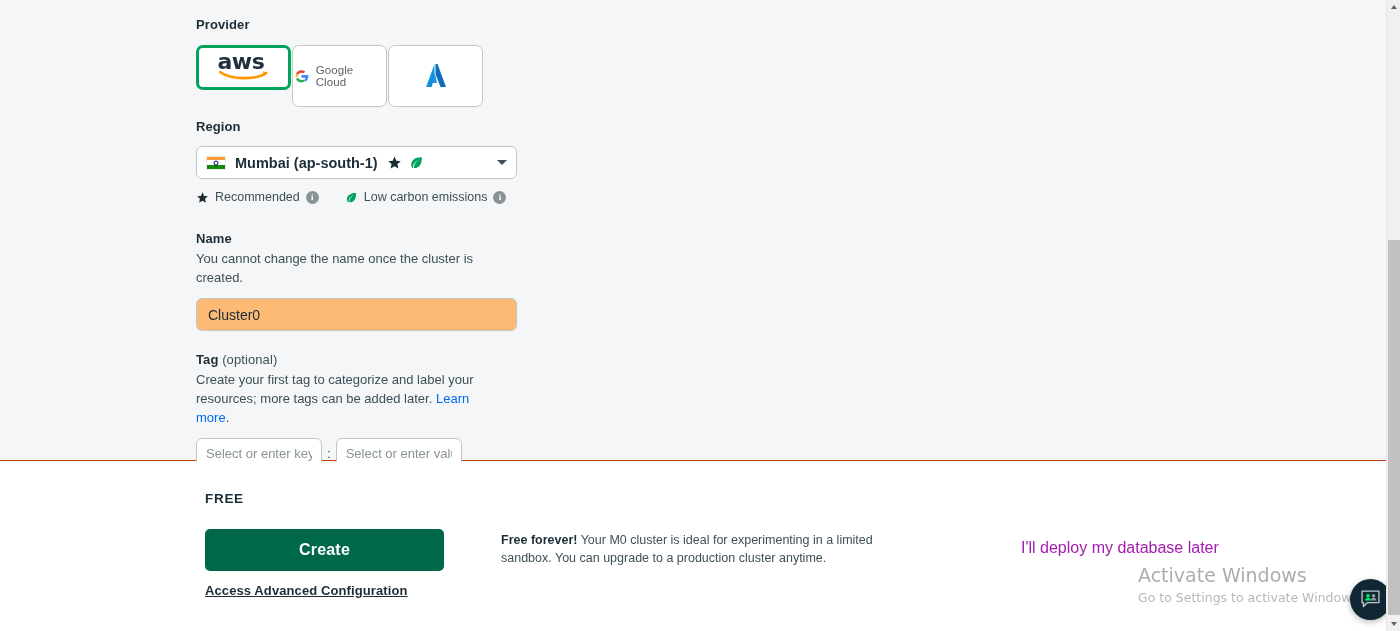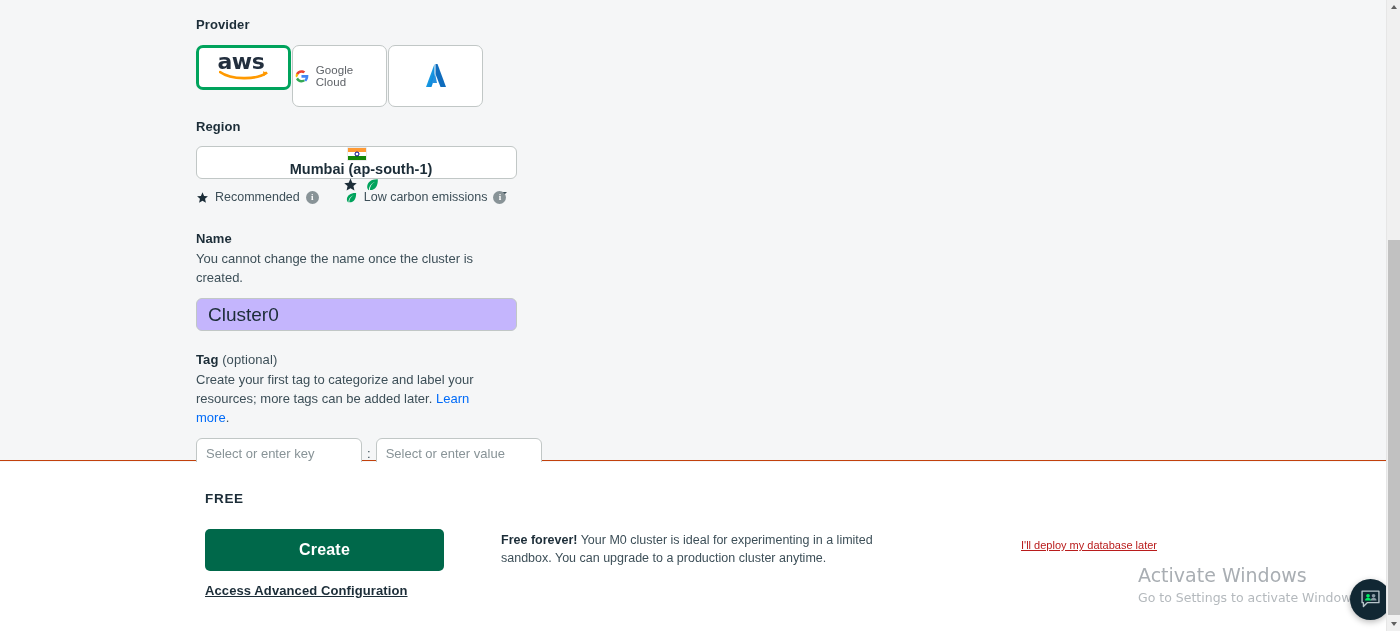--- a/index.html
+++ b/index.html
@@ -138,21 +138,20 @@
     margin-top: 12px;
     width: 321px;
     height: 33px;
     background: #ffffff;
     border: 1px solid #c1c7c6;
     border-radius: 6px;
     display: flex;
     align-items: center;
     padding: 0 9px;
     cursor: pointer;
-    flex-direction: column;
   }
 
   .flag-in {
     width: 20px; height: 14px;
     border-radius: 1px;
     position: relative;
     overflow: hidden;
     flex: 0 0 auto;
     border: 1px solid rgba(0,0,0,.08);
   }
@@ -220,41 +219,41 @@
     flex: 0 0 auto;
   }
 
   
   #name-group { position: absolute; left: 0; top: 231px; }
 
   .text-input {
     margin-top: 11px;
     width: 321px;
     height: 33px;
-    background: #c4b5fd;
+    background: #fdba74;
     border: 1px solid #c1c7c6;
     border-radius: 6px;
     font-family: "Liberation Sans", sans-serif;
-    font-size: 19px;
+    font-size: 14px;
     color: #1c2d38;
     padding: 0 11px;
     outline: none;
   }
   .text-input::placeholder { color: #889397; }
 
   
   #tag-group { position: absolute; left: 0; top: 352px; }
 
   .tag-row {
     display: flex;
     align-items: center;
     margin-top: 11px;
   }
   .tag-input {
-    width: 166px;
+    width: 126px;
     height: 31px;
     background: #ffffff;
     border: 1px solid #c1c7c6;
     border-radius: 6px;
     font-family: "Liberation Sans", sans-serif;
     font-size: 13px;
     color: #1c2d38;
     padding: 0 9px;
     outline: none;
   }
@@ -316,23 +315,22 @@
     width: 425px;
     font-size: 12.5px;
     line-height: 18px;
     color: #3d4f58;
   }
   .free-desc b { color: #1c2d38; margin-top: 15px; }
 
   .later-link {
     position: absolute;
     left: 1021px; top: 539px;
-    font-size: 11px;
-    color: #b91c1c;
-    text-decoration: underline;
+    font-size: 16px;
+    color: #a21caf;
     cursor: pointer;
   }
 
   
   .watermark {
     position: absolute;
     left: 1138px; top: 563px;
     width: 250px;
     text-align: left;
     color: #b4b9bd;

